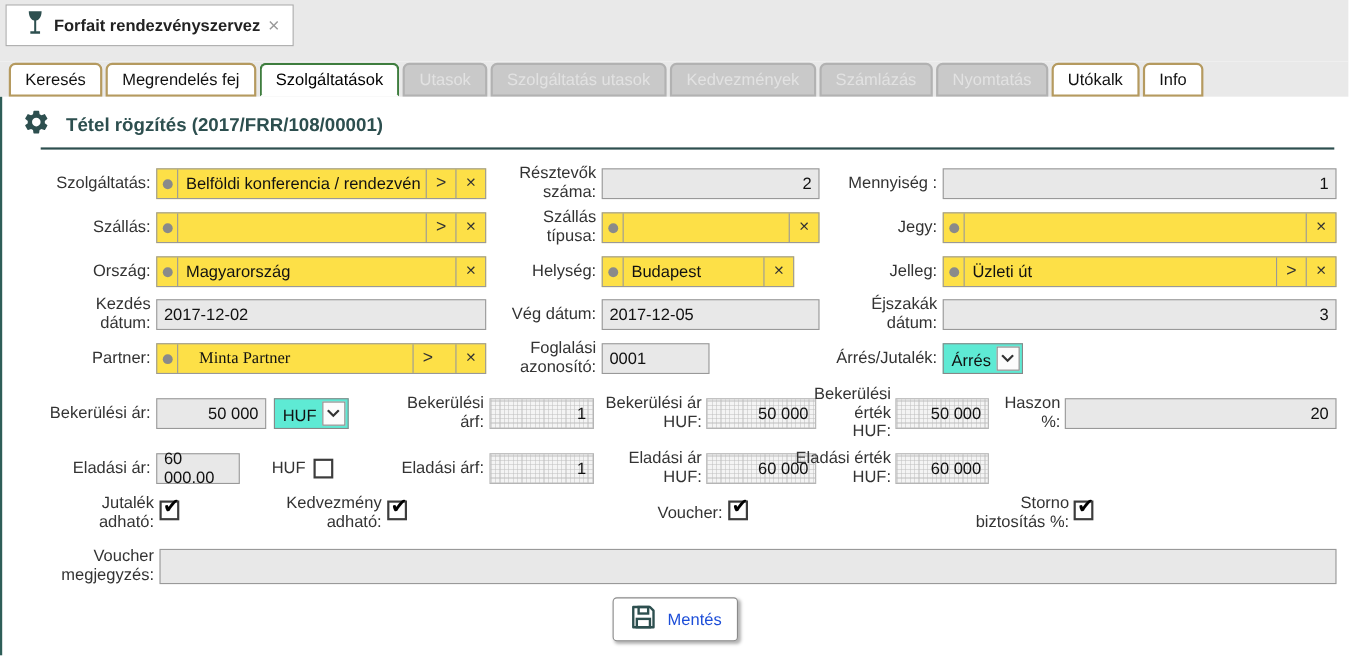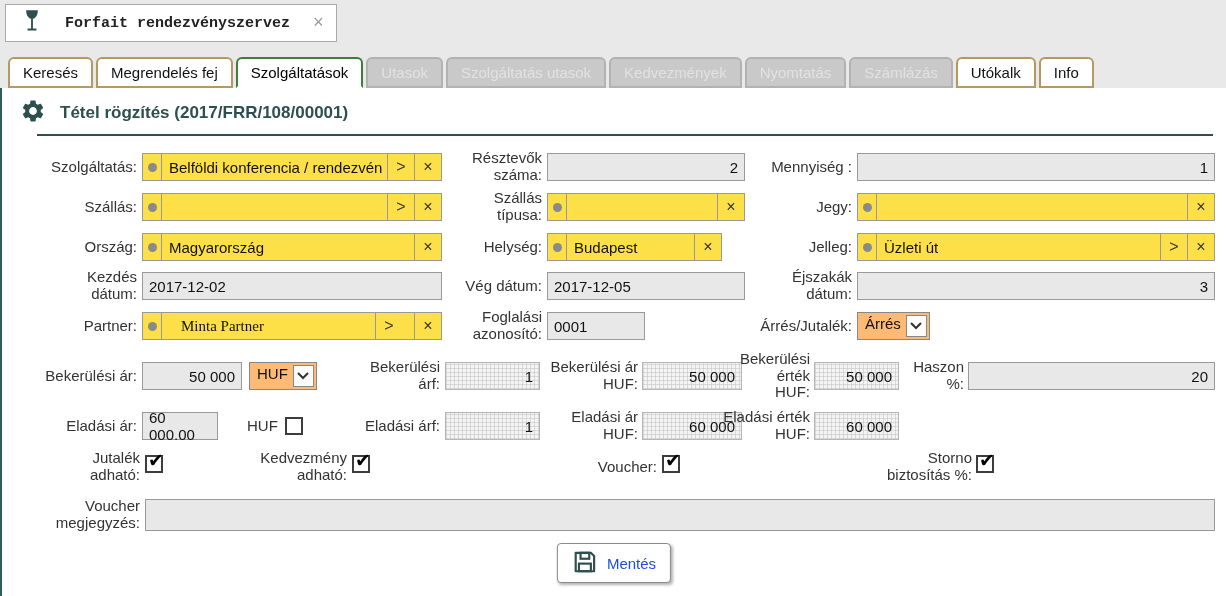--- a/index.html
+++ b/index.html
@@ -3,22 +3,22 @@
 <meta charset="utf-8">
 <style>
   * { box-sizing: border-box; margin: 0; padding: 0; }
   html,body { width:1226px; height:596px; overflow:hidden;
     font-family:"Liberation Sans","DejaVu Sans",sans-serif; background:#fff; }
   .page { position:relative; width:1226px; height:596px; }
 
   
   .top-strip { position:relative; height:56px; background:#e9e9e9; }
   .window-tab { position:absolute; left:5px; top:4px; height:38px;
-    display:flex; align-items:center; gap:23px; padding:0 12px 0 16px;
-    background:#fff; border:1px solid #a9a9a9;font-family:Liberation Mono, monospace; }
+    display:flex; align-items:center; gap:7px; padding:0 12px 0 16px;
+    background:#fff; border:1px solid #a9a9a9; }
   .wt-title { font-size:15px; font-weight:bold; color:#222; }
   .wt-close { color:#9a9a9a; font-size:18px; line-height:1; cursor:pointer; }
 
   
   .tabbar { display:flex; align-items:flex-end; gap:3px; height:32px;
     background:#e9e9e9; padding:0 4px 0 8px; }
   .tab { height:31px; display:flex; align-items:center; padding:0 13px;
     font-size:15px; border-radius:6px 6px 0 0; border:2px solid; white-space:nowrap; }
   .tab.en   { background:#fff; border-color:#b59a5f; color:#111; cursor:pointer; }
   .tab.act  { background:#fff; border-color:#3e7d3e; border-bottom-color:#fff; color:#000; cursor:pointer; }
@@ -47,22 +47,22 @@
     background:#fde047; border:1px solid #999; }
   .cmp .dot { width:19px; display:flex; align-items:center; justify-content:center;
     border-right:1px solid #999; }
   .cmp .dot::after { content:''; width:9px; height:9px; border-radius:50%; background:#8a8a8a; }
   .cmp .txt { flex:1; display:flex; align-items:center; padding:0 7px;
     font-size:15px; color:#111; cursor:text; overflow:hidden; white-space:nowrap; }
   .cmp .btn { width:27px; border-left:1px solid #999; display:flex; align-items:center;
     justify-content:center; font-size:16px; color:#333; cursor:pointer; }
   .serif { font-family:"Liberation Serif","DejaVu Serif",serif; }
 
-  .sel { position:absolute; height:28px; display:flex; align-items:flex-start;
-    background:#fdba74; border:1px solid #888; padding:2px; cursor:pointer; }
+  .sel { position:absolute; height:28px; display:flex; align-items:flex-end;
+    background:#5eead4; border:1px solid #888; padding:2px; cursor:pointer; }
   .sel .sel-txt { padding:0 5px; font-size:15px; color:#111; }
   .sel .sel-chev { width:21px; align-self:stretch; border:1px solid #888;
     background:#fcfcfc; display:flex; align-items:center; justify-content:center; }
 
   .cb { position:absolute; width:18px; height:18px; background:#fff;
     border:2px solid #3c3c3c; cursor:pointer; }
   .cb .check { position:absolute; left:1px; top:-6px; font-size:19px;
     font-weight:bold; color:#000; line-height:1; }
 
   .save { position:absolute; top:455px; left:50%; transform:translateX(-50%);
@@ -100,24 +100,24 @@
     <div class="tab dis">
         <span>Utasok</span>
       </div>
     <div class="tab dis">
         <span>Szolgáltatás utasok</span>
       </div>
     <div class="tab dis">
         <span>Kedvezmények</span>
       </div>
     <div class="tab dis">
+        <span>Számlázás</span>
+      </div>
+    <div class="tab dis">
         <span>Nyomtatás</span>
-      </div>
-    <div class="tab dis">
-        <span>Számlázás</span>
       </div>
     <div class="tab en">
         <span>Utókalk</span>
       </div>
     <div class="tab en">
         <span>Info</span>
       </div>
   </div>
 
   <div class="content">

